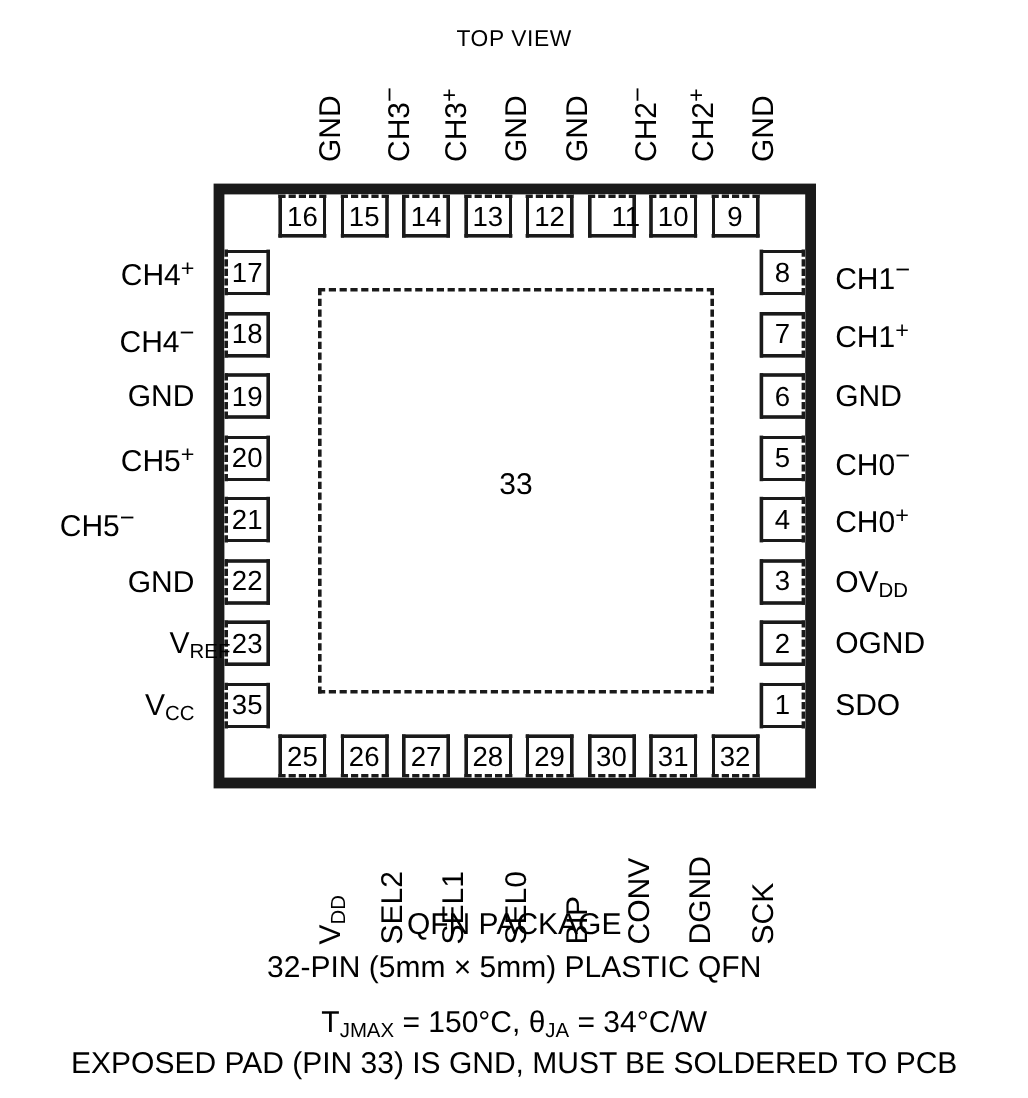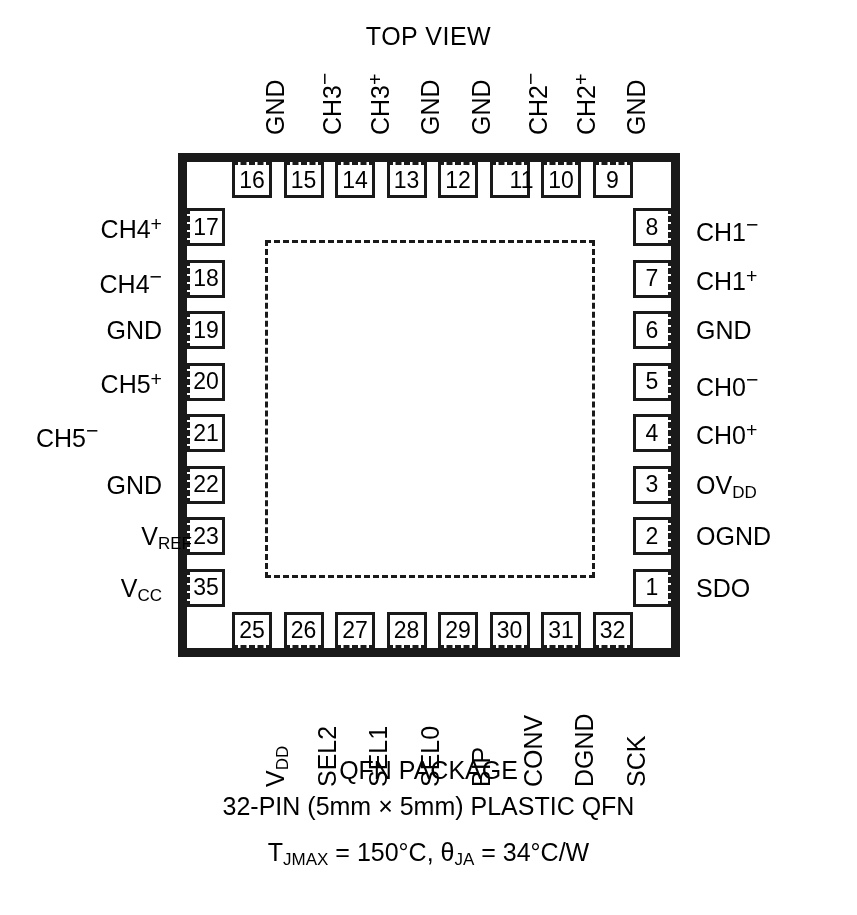--- a/index.html
+++ b/index.html
@@ -24,21 +24,21 @@
   }
 
   .abs { position: absolute; }
 
   
   .top-view-title {
     left: 0;
     top: 22px;
     width: 857px;
     text-align: center;
-    font-size: 25px;
+    font-size: 19px;
     letter-spacing: 0.5px;
   }
 
   
   .pkg-body {
     left: 178px;
     top: 153px;
     width: 502px;
     height: 504px;
     border: 9px solid #1a1a1a;
@@ -150,20 +150,21 @@
 </head>
 <body>
 
 <div id="stage">
 
   <div class="abs top-view-title">TOP VIEW</div>
 
   <div class="abs pkg-body"></div>
 
   <div class="abs exposed-pad"></div>
+  <div class="abs exposed-pad-label">33</div>
 
   <div id="pins-layer">
       <div class="abs pad pad-top" style="left: 232px; top: 162px;">16</div>
       <div class="abs label-vert" style="left: 263px; top: 135px;">GND</div>
       <div class="abs pad pad-top" style="left: 283.5px; top: 162px;">15</div>
       <div class="abs label-vert" style="left: 314.5px; top: 135px;">CH3<span class="minus-sup">−</span></div>
       <div class="abs pad pad-top" style="left: 335px; top: 162px;">14</div>
       <div class="abs label-vert" style="left: 366px; top: 135px;">CH3<sup>+</sup></div>
       <div class="abs pad pad-top" style="left: 386.5px; top: 162px;">13</div>
       <div class="abs label-vert" style="left: 417.5px; top: 135px;">GND</div>
@@ -193,21 +194,21 @@
       <div class="abs label-vert" style="left: 623.5px; top: 787px; transform: rotate(-90deg); transform-origin: 0px 0px;">SCK</div>
       <div class="abs pad pad-left" style="left: 187px; top: 208px;">17</div>
       <div class="abs label-side" style="left: 0px; width: 162px; text-align: right; top: 215px;">CH4<sup>+</sup></div>
       <div class="abs pad pad-left" style="left: 187px; top: 259.5px;">18</div>
       <div class="abs label-side" style="left: 0px; width: 162px; text-align: right; top: 266.5px;">CH4<span class="minus-sup">−</span></div>
       <div class="abs pad pad-left" style="left: 187px; top: 311px;">19</div>
       <div class="abs label-side" style="left: 0px; width: 162px; text-align: right; top: 318px;">GND</div>
       <div class="abs pad pad-left" style="left: 187px; top: 362.5px;">20</div>
       <div class="abs label-side" style="left: 0px; width: 162px; text-align: right; top: 369.5px;">CH5<sup>+</sup></div>
       <div class="abs pad pad-left" style="left: 187px; top: 414px;">21</div>
-      <div class="abs label-side" style="left: 12px; width: 162px; text-align: left; top: 421px; padding-left: 24px;">CH5<span class="minus-sup">−</span></div>
+      <div class="abs label-side" style="left: 0px; width: 162px; text-align: center; top: 421px;">CH5<span class="minus-sup">−</span></div>
       <div class="abs pad pad-left" style="left: 187px; top: 465.5px;">22</div>
       <div class="abs label-side" style="left: 0px; width: 162px; text-align: right; top: 472.5px;">GND</div>
       <div class="abs pad pad-left" style="left: 187px; top: 517px;">23</div>
       <div class="abs label-side" style="left: 0px; width: 162px; text-align: right; top: 524px; padding-left: 30px;">V<sub>REF</sub></div>
       <div class="abs pad pad-left" style="left: 187px; top: 568.5px;">35</div>
       <div class="abs label-side" style="left: 0px; width: 162px; text-align: right; top: 575.5px;">V<sub>CC</sub></div>
       <div class="abs pad pad-right" style="left: 633px; top: 208px;">8</div>
       <div class="abs label-side" style="left: 696px; width: 200px; text-align: left; top: 215px;">CH1<span class="minus-sup">−</span></div>
       <div class="abs pad pad-right" style="left: 633px; top: 259.5px;">7</div>
       <div class="abs label-side" style="left: 696px; width: 200px; text-align: left; top: 266.5px;">CH1<sup>+</sup></div>
@@ -223,14 +224,15 @@
       <div class="abs label-side" style="left: 696px; width: 200px; text-align: left; top: 524px;">OGND</div>
       <div class="abs pad pad-right" style="left: 633px; top: 568.5px;">1</div>
       <div class="abs label-side" style="left: 696px; width: 200px; text-align: left; top: 575.5px;">SDO</div>
     </div>
 
   <div class="abs caption c1">QFN PACKAGE</div>
   <div class="abs caption c2">32-PIN (5mm × 5mm) PLASTIC QFN</div>
   <div class="abs caption c3">
     <span>T<sub>JMAX</sub> = 150°C, θ<sub>JA</sub> = 34°C/W</span>
   </div>
+  <div class="abs caption c4">EXPOSED PAD (PIN 33) IS GND, MUST BE SOLDERED TO PCB</div>
 
 </div>
 
 </body></html>

